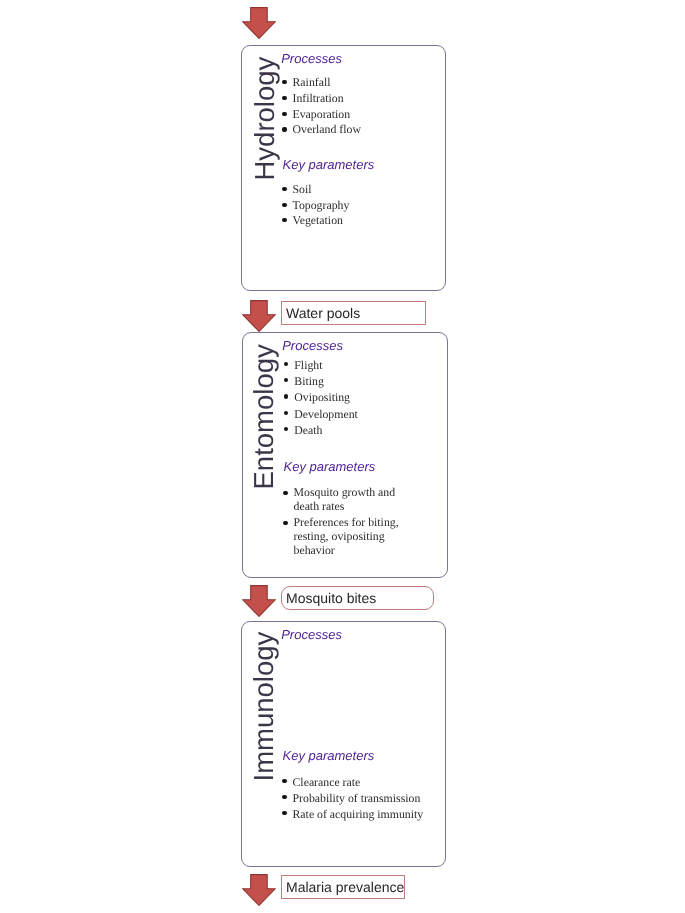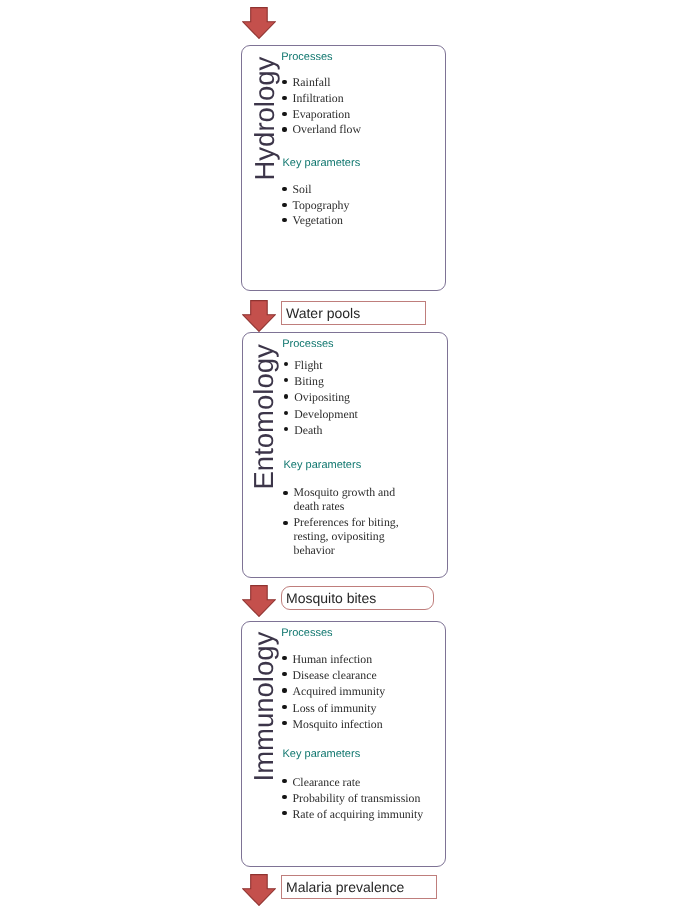--- a/index.html
+++ b/index.html
@@ -44,24 +44,25 @@
     position:absolute;
     color:#3c3549;
     font-size:27.5px;
     white-space:nowrap;
     line-height:1;
     transform-origin:0 100%;
     transform:rotate(-90deg);
   }
   .section-title{
     position:absolute;
-    color:#0f766e;
-    font-size:11px;
+    color:#4c1d95;
+    font-size:13px;
     white-space:nowrap;
     line-height:1;
+    font-style:italic;
   }
   ul.bullets{
     position:absolute;
     margin:0;padding:0;
     list-style:none;
     color:#2b2b2b;
     font-size:11.8px;
   }
   ul.bullets li{
     position:relative;
@@ -133,35 +134,28 @@
   <svg class="arrow" style="left:242px;top:585px;" width="34" height="32" viewBox="0 0 34 32">
     <polygon points="8.7,0.6 25.2,0.6 25.2,14.8 33.3,14.8 17,31.4 0.7,14.8 8.7,14.8" fill="#c4504c" stroke="#8f3330" stroke-width="1.1" stroke-linejoin="miter"></polygon>
   </svg>
   <div class="labelbox" style="left:281px;top:585.5px;width:153px;height:24px;border-radius:9px;">
     <span>Mosquito bites</span>
   </div>
 
   <div class="panel" style="left:241px;top:621px;width:205px;height:246px;">
     <div class="vlabel" style="left:34.5px;top:131.5px;">Immunology</div>
     <div class="section-title" style="left:39.2px;top:5.7px;">Processes</div>
-    <ul class="bullets" style="left:40.5px;top:28.8px;line-height:16.3px;">
-      <li>Human infection</li>
-      <li>Disease clearance</li>
-      <li>Acquired immunity</li>
-      <li>Loss of immunity</li>
-      <li>Mosquito infection</li>
-    </ul>
     <div class="section-title" style="left:40.5px;top:127.2px;">Key parameters</div>
     <ul class="bullets" style="left:40.5px;top:151.5px;line-height:16px;">
       <li>Clearance rate</li>
       <li>Probability of transmission</li>
       <li>Rate of acquiring immunity</li>
     </ul>
   </div>
 
   <svg class="arrow" style="left:242px;top:873.6px;" width="34" height="32" viewBox="0 0 34 32">
     <polygon points="8.7,0.6 25.2,0.6 25.2,14.8 33.3,14.8 17,31.4 0.7,14.8 8.7,14.8" fill="#c4504c" stroke="#8f3330" stroke-width="1.1" stroke-linejoin="miter"></polygon>
   </svg>
-  <div class="labelbox" style="left:281px;top:874.5px;width:156px;height:24px;">
+  <div class="labelbox" style="left:281px;top:874.5px;width:124px;height:24px;">
     <span>Malaria prevalence</span>
   </div>
 
 </div>
 
 </body></html>

